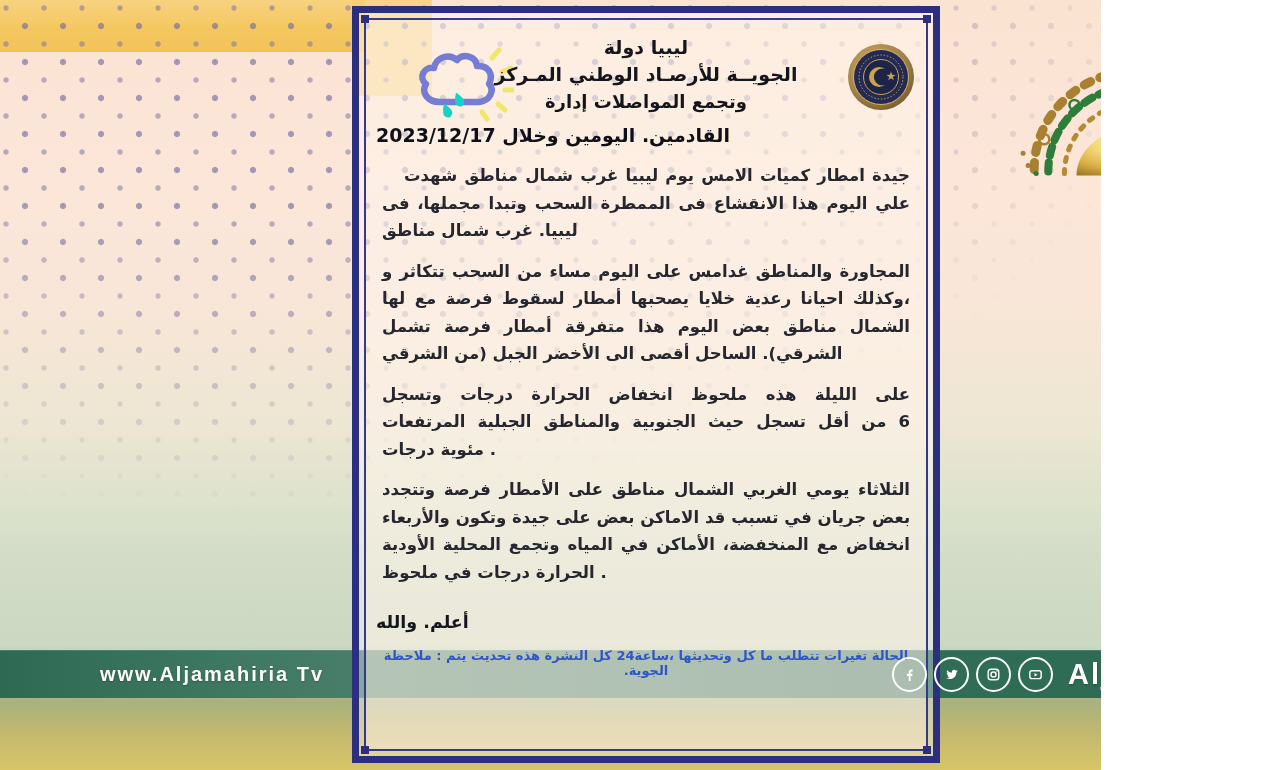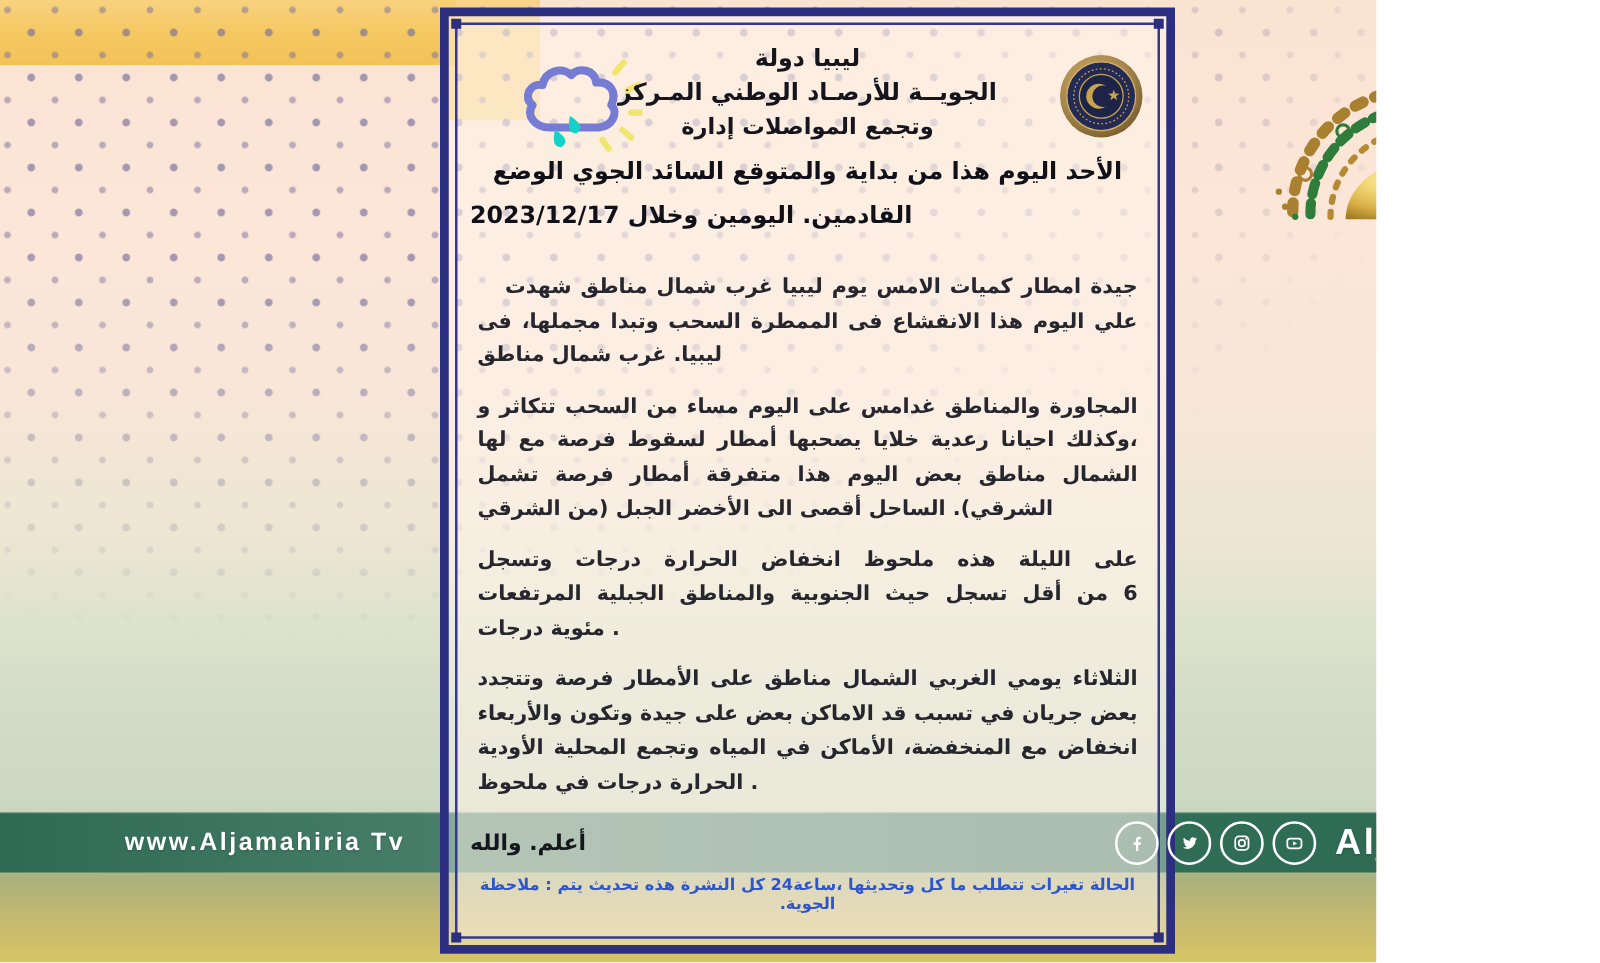--- a/index.html
+++ b/index.html
@@ -46,21 +46,21 @@
     border:2px solid #35388f;background:rgba(255,238,224,.38);}
   .nub{position:absolute;width:8px;height:8px;background:#2c2e80;z-index:2;}
   .nub.tl{left:-5px;top:-5px}.nub.tr{right:-5px;top:-5px}
   .nub.bl{left:-5px;bottom:-5px}.nub.br{right:-5px;bottom:-5px}
   .content{position:relative;height:100%;box-sizing:border-box;padding:14px 10px 0 10px;
     color:#1d1d26;}
   .org{ text-align:center;font-weight:700;font-size:18px;line-height:27px;color:#15151d;}
   .org.big{font-size:19px;}
   .title-line{text-align:center;font-weight:700;font-size:19px;line-height:30px;margin-top:7px;color:#101018;}
   .date-line{font-weight:700;font-size:19px;line-height:30px;margin-top:5px;color:#101018;}
-  .paras{margin-top:28px;padding:0 6px;}
+  .paras{margin-top:12px;padding:0 6px;}
   .para{font-size:16.5px;font-weight:700;line-height:27.5px;margin:0 0 13px 0;
     text-align:justify;text-align-last:left;color:#26262e;}
   .para.indent{text-indent:22px;}
   .closing{text-align:left;font-weight:700;font-size:17.5px;margin-top:26px;color:#15151d;}
   .note{text-align:center;font-weight:700;font-size:13px;margin-top:16px;color:#2f55cc;}
   
   .cloud-wrap{position:absolute;left:44px;top:20px;width:104px;height:82px;}
   .seal-wrap{position:absolute;right:10px;top:22px;width:70px;height:70px;}
   
   .channel-logo{position:absolute;left:1012px;top:46px;width:252px;height:134px;z-index:5;}
@@ -115,21 +115,20 @@
           <circle cx="36.5" cy="35" r="8.6" fill="#1d2448"></circle>
           <polygon points="45,29.5 46.1,32.8 49.5,32.9 46.8,34.9 47.8,38.2 45,36.2 42.2,38.2 43.2,34.9 40.5,32.9 43.9,32.8" fill="#c9a44e"></polygon>
         </svg>
       </div>
 
       <div class="content">
         <div class="org big" data-bidi="visual-ltr"><span dir="auto">دولة</span> <span dir="auto">ليبيا</span></div>
         <div class="org big" data-bidi="visual-ltr"><span dir="auto">المـركز</span> <span dir="auto">الوطني</span> <span dir="auto">للأرصـاد</span> <span dir="auto">الجويــة</span></div>
         <div class="org" data-bidi="visual-ltr"><span dir="auto">إدارة</span> <span dir="auto">المواصلات</span> <span dir="auto">وتجمع</span></div>
 
-        <div class="title-line" data-bidi="visual-ltr"><span dir="auto">الوضع</span> <span dir="auto">الجوي</span> <span dir="auto">السائد</span> <span dir="auto">والمتوقع</span> <span dir="auto">بداية</span> <span dir="auto">من</span> <span dir="auto">هذا</span> <span dir="auto">اليوم</span> <span dir="auto">الأحد</span></div>
         <div class="date-line" data-bidi="visual-ltr"><span dir="ltr">2023/12/17</span> <span dir="auto">وخلال</span> <span dir="auto">اليومين</span> <span dir="auto">القادمين.</span></div>
 
         <div class="paras">
           <p class="para indent" data-bidi="visual-ltr"><span dir="auto">شهدت</span> <span dir="auto">مناطق</span> <span dir="auto">شمال</span> <span dir="auto">غرب</span> <span dir="auto">ليبيا</span> <span dir="auto">يوم</span> <span dir="auto">الامس</span> <span dir="auto">كميات</span> <span dir="auto">امطار</span> <span dir="auto">جيدة</span> <span dir="auto">فى</span> <span dir="auto">مجملها،</span> <span dir="auto">وتبدا</span> <span dir="auto">السحب</span> <span dir="auto">الممطرة</span> <span dir="auto">فى</span> <span dir="auto">الانقشاع</span> <span dir="auto">هذا</span> <span dir="auto">اليوم</span> <span dir="auto">علي</span> <span dir="auto">مناطق</span> <span dir="auto">شمال</span> <span dir="auto">غرب</span> <span dir="auto">ليبيا.</span></p>
           <p class="para" data-bidi="visual-ltr"><span dir="auto">و</span> <span dir="auto">تتكاثر</span> <span dir="auto">السحب</span> <span dir="auto">من</span> <span dir="auto">مساء</span> <span dir="auto">اليوم</span> <span dir="auto">على</span> <span dir="auto">غدامس</span> <span dir="auto">والمناطق</span> <span dir="auto">المجاورة</span> <span dir="auto">لها</span> <span dir="auto">مع</span> <span dir="auto">فرصة</span> <span dir="auto">لسقوط</span> <span dir="auto">أمطار</span> <span dir="auto">يصحبها</span> <span dir="auto">خلايا</span> <span dir="auto">رعدية</span> <span dir="auto">احيانا</span> <span dir="auto">،وكذلك</span> <span dir="auto">تشمل</span> <span dir="auto">فرصة</span> <span dir="auto">أمطار</span> <span dir="auto">متفرقة</span> <span dir="auto">هذا</span> <span dir="auto">اليوم</span> <span dir="auto">بعض</span> <span dir="auto">مناطق</span> <span dir="auto">الشمال</span> <span dir="auto">الشرقي</span> <span dir="auto">(من</span> <span dir="auto">الجبل</span> <span dir="auto">الأخضر</span> <span dir="auto">الى</span> <span dir="auto">أقصى</span> <span dir="auto">الساحل</span> <span dir="auto">الشرقي).</span></p>
           <p class="para" data-bidi="visual-ltr"><span dir="auto">وتسجل</span> <span dir="auto">درجات</span> <span dir="auto">الحرارة</span> <span dir="auto">انخفاض</span> <span dir="auto">ملحوظ</span> <span dir="auto">هذه</span> <span dir="auto">الليلة</span> <span dir="auto">على</span> <span dir="auto">المرتفعات</span> <span dir="auto">الجبلية</span> <span dir="auto">والمناطق</span> <span dir="auto">الجنوبية</span> <span dir="auto">حيث</span> <span dir="auto">تسجل</span> <span dir="auto">أقل</span> <span dir="auto">من</span> <span dir="ltr">6</span> <span dir="auto">درجات</span> <span dir="auto">مئوية</span> <span dir="auto">.</span></p>
           <p class="para" data-bidi="visual-ltr"><span dir="auto">وتتجدد</span> <span dir="auto">فرصة</span> <span dir="auto">الأمطار</span> <span dir="auto">على</span> <span dir="auto">مناطق</span> <span dir="auto">الشمال</span> <span dir="auto">الغربي</span> <span dir="auto">يومي</span> <span dir="auto">الثلاثاء</span> <span dir="auto">والأربعاء</span> <span dir="auto">وتكون</span> <span dir="auto">جيدة</span> <span dir="auto">على</span> <span dir="auto">بعض</span> <span dir="auto">الاماكن</span> <span dir="auto">قد</span> <span dir="auto">تسبب</span> <span dir="auto">في</span> <span dir="auto">جريان</span> <span dir="auto">بعض</span> <span dir="auto">الأودية</span> <span dir="auto">المحلية</span> <span dir="auto">وتجمع</span> <span dir="auto">المياه</span> <span dir="auto">في</span> <span dir="auto">الأماكن</span> <span dir="auto">المنخفضة،</span> <span dir="auto">مع</span> <span dir="auto">انخفاض</span> <span dir="auto">ملحوظ</span> <span dir="auto">في</span> <span dir="auto">درجات</span> <span dir="auto">الحرارة</span> <span dir="auto">.</span></p>
         </div>
 
         <div class="closing" data-bidi="visual-ltr"><span dir="auto">والله</span> <span dir="auto">أعلم.</span></div>

